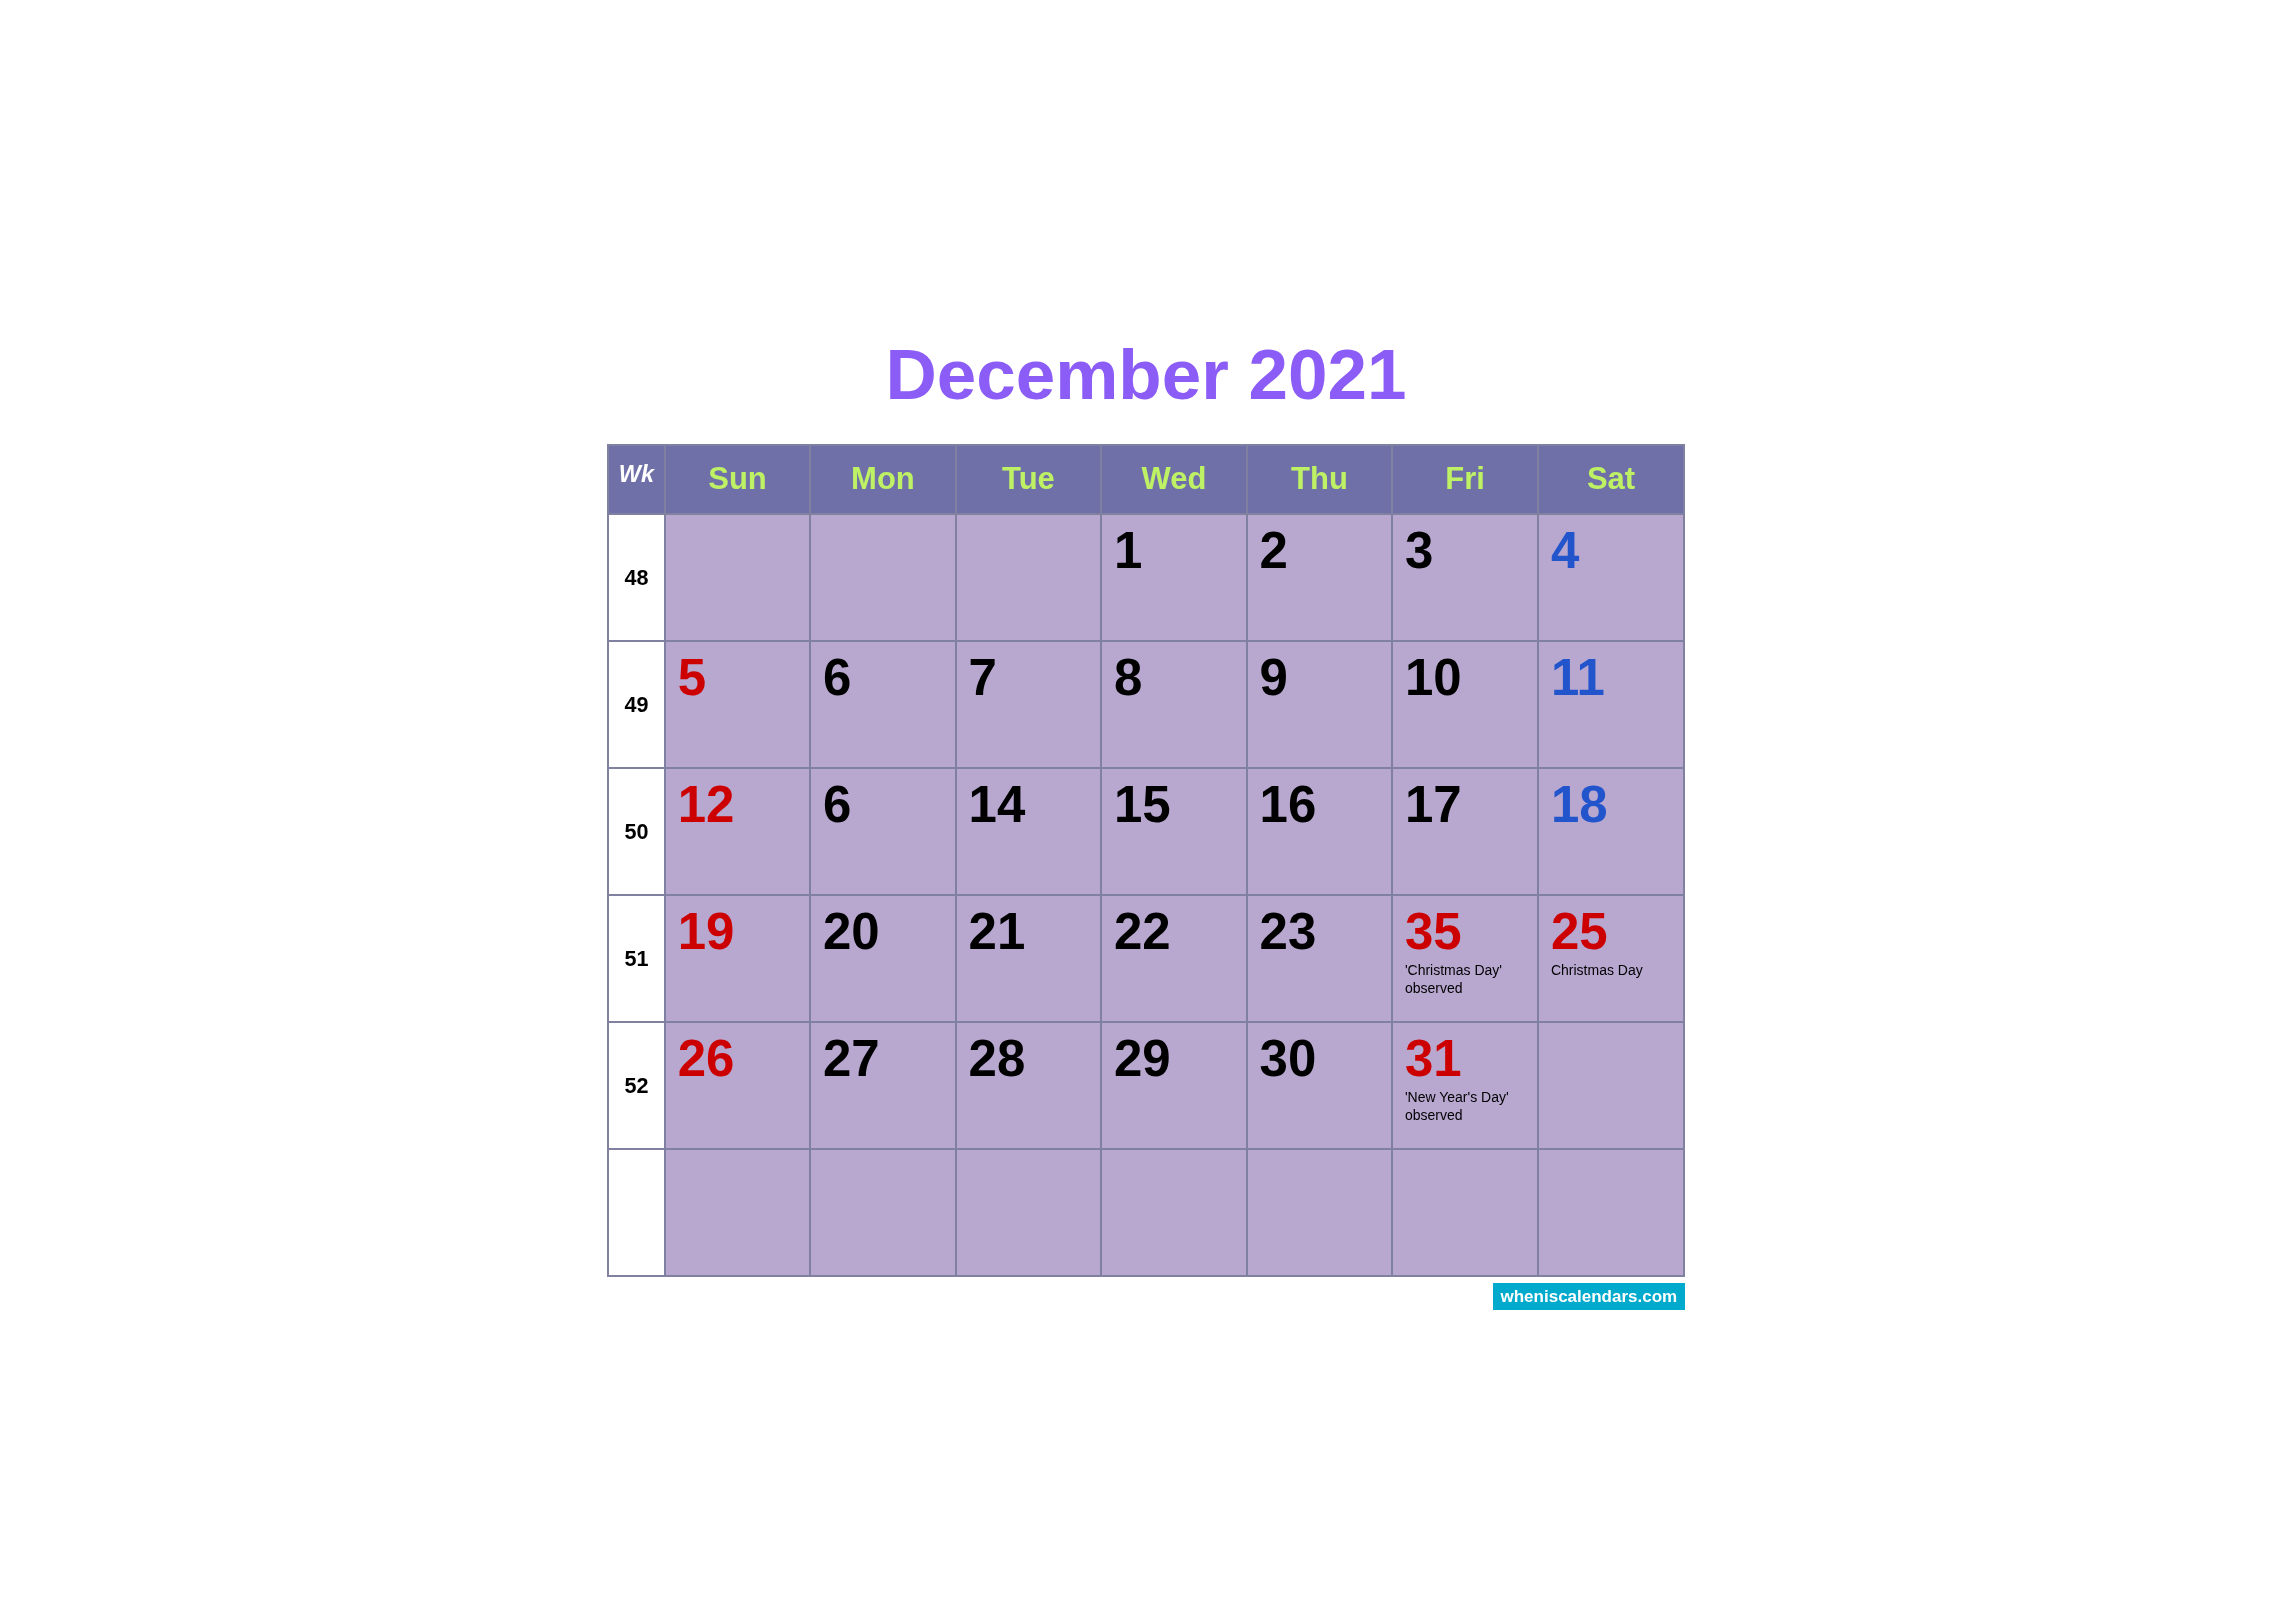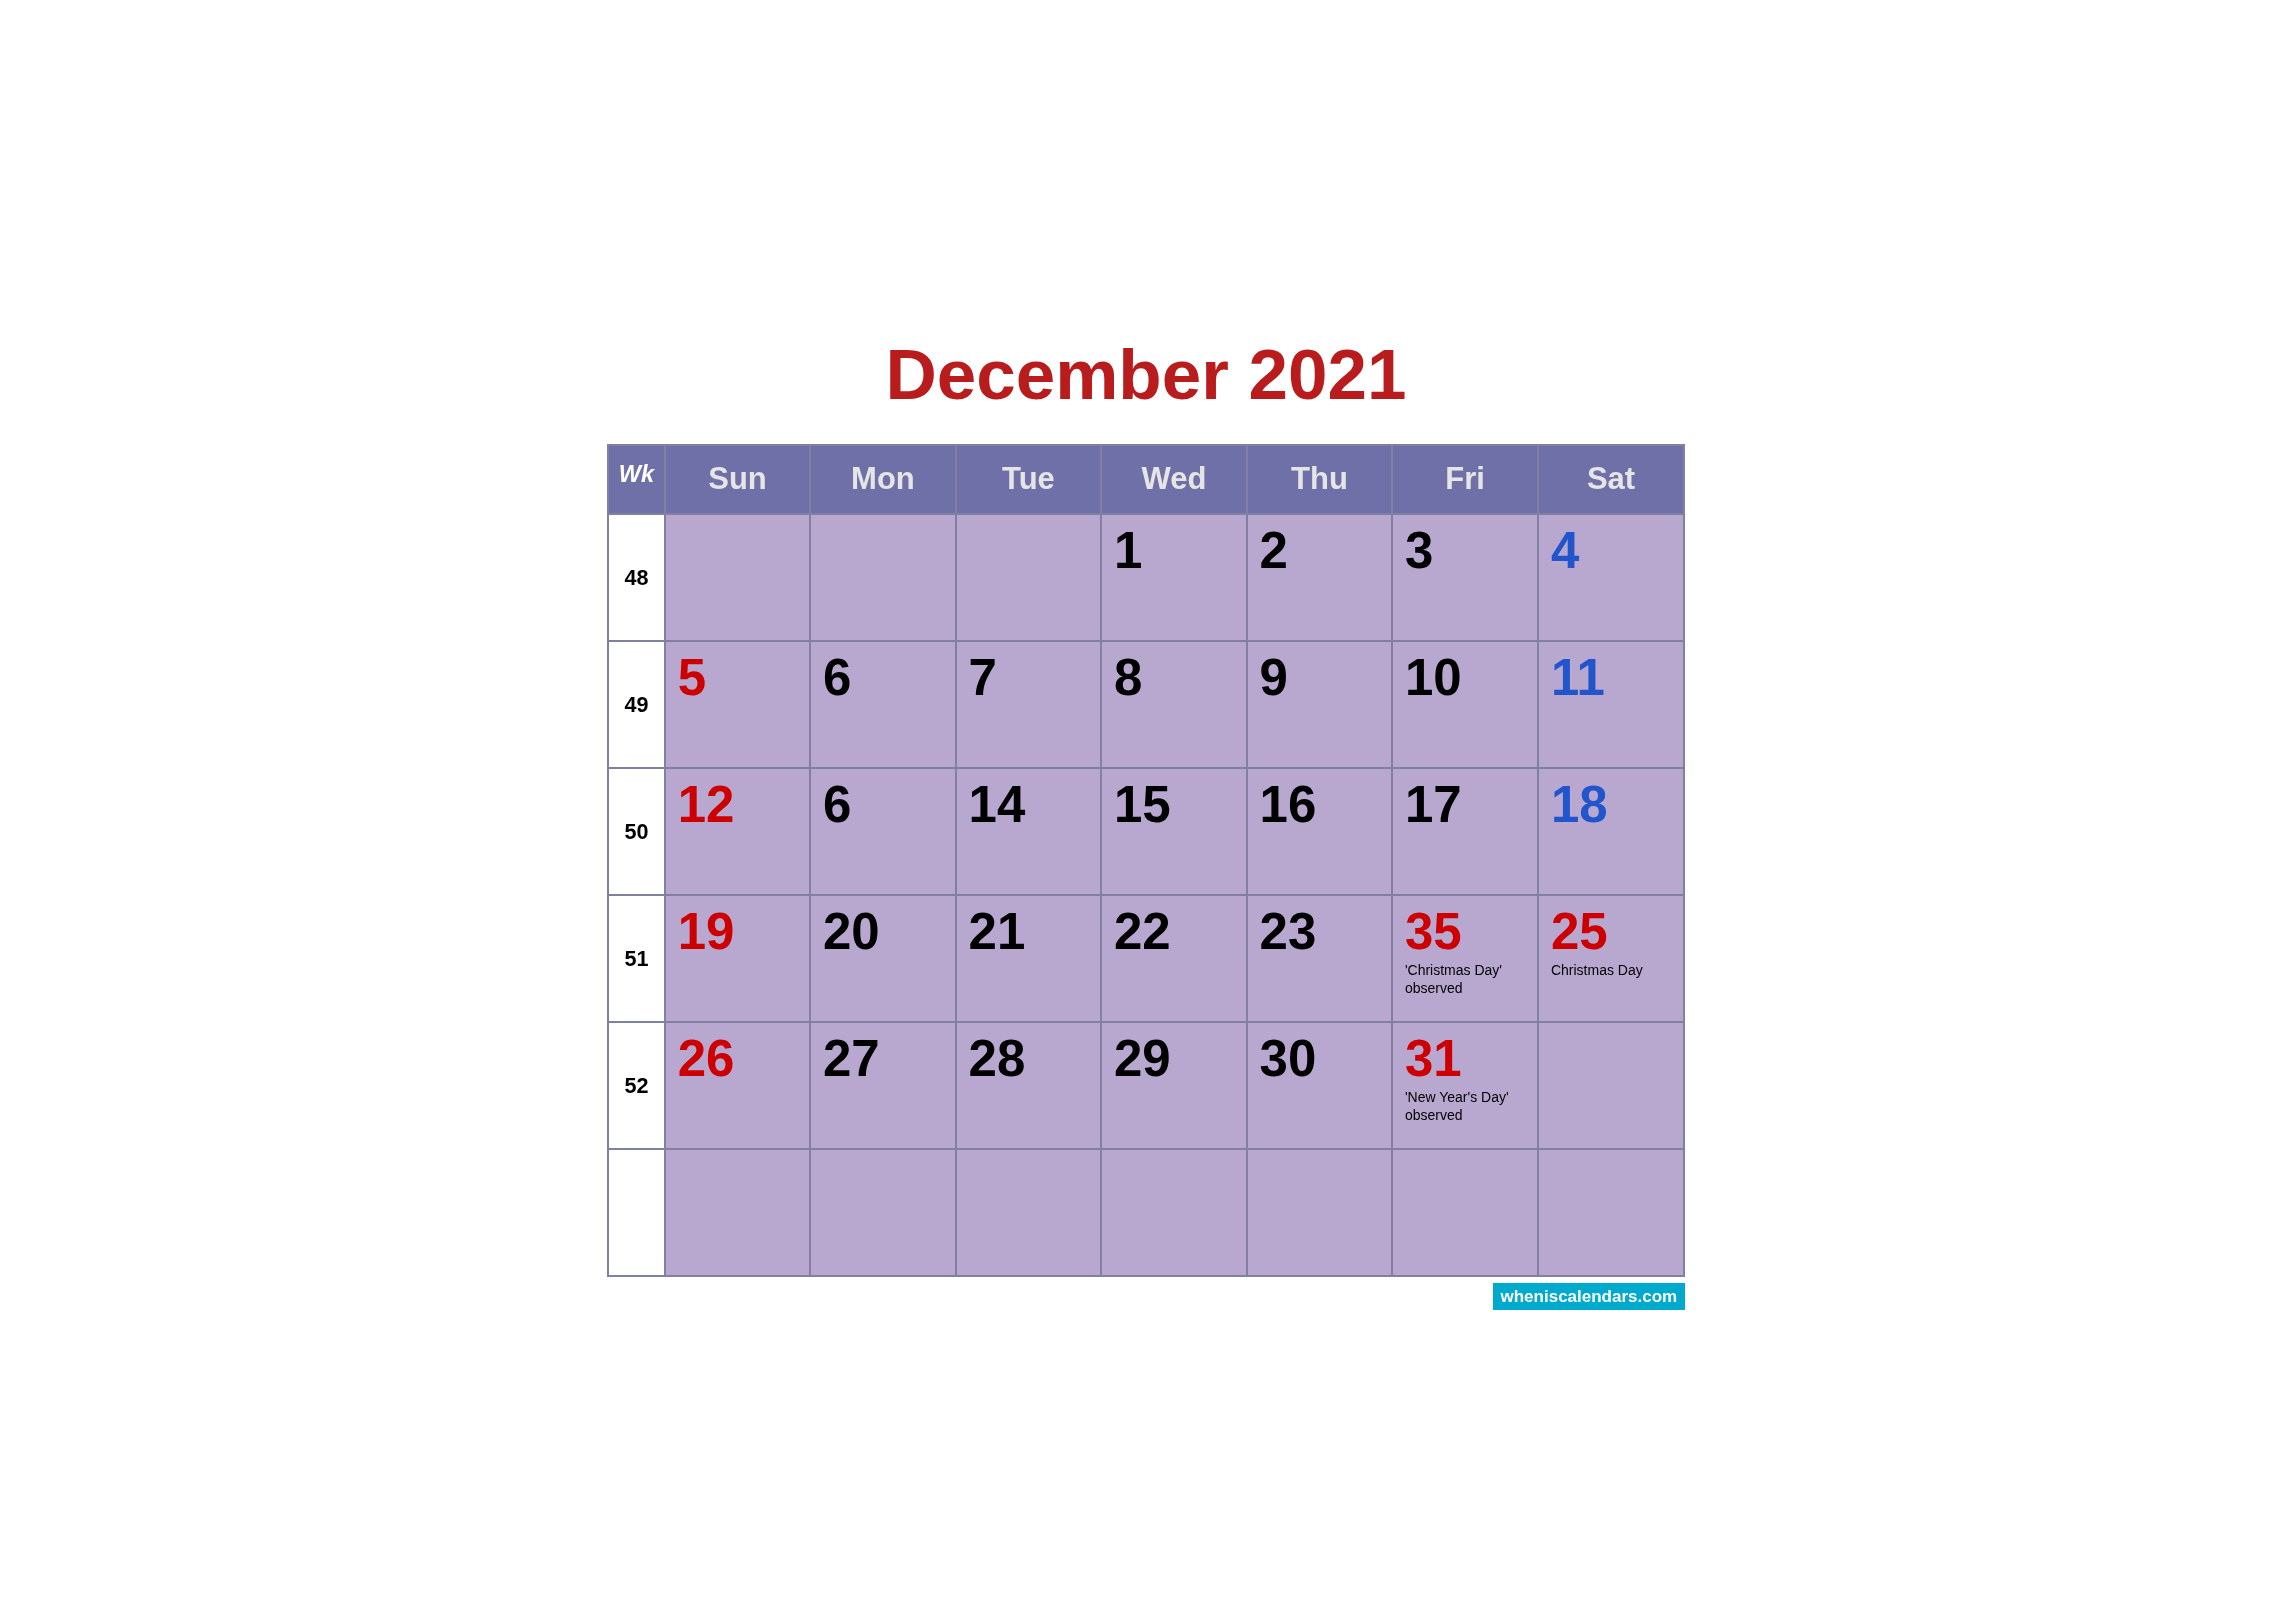--- a/index.html
+++ b/index.html
@@ -22,41 +22,41 @@
       width: 100%;
       max-width: 1078px;
       background: #ffffff;
       position: relative;
     }
 
     .calendar-title {
       text-align: center;
       font-size: 71px;
       font-weight: 900;
-      color: #b91c1c;
+      color: #8b5cf6;
       padding: 19.6px 0 29px 0;
       font-family: Arial Black, Arial, sans-serif;
     }
 
     .calendar-table {
       width: 100%;
       border-collapse: collapse;
       border: 2px solid #8080a0;
     }
 
     .calendar-table th,
     .calendar-table td {
       border: 2px solid #8080a0;
       vertical-align: top;
     }
 
     
     .calendar-table thead tr th {
       background: #7070a8;
-      color: #e5e5e5;
+      color: #bef264;
       font-size: 31px;
       font-weight: 900;
       padding: 15.7px 9.8px;
       font-family: Arial Black, Arial, sans-serif;
     }
 
     .calendar-table thead tr th.wk-header {
       background: #7070a8;
       color: #ffffff;
       font-size: 23.5px;

